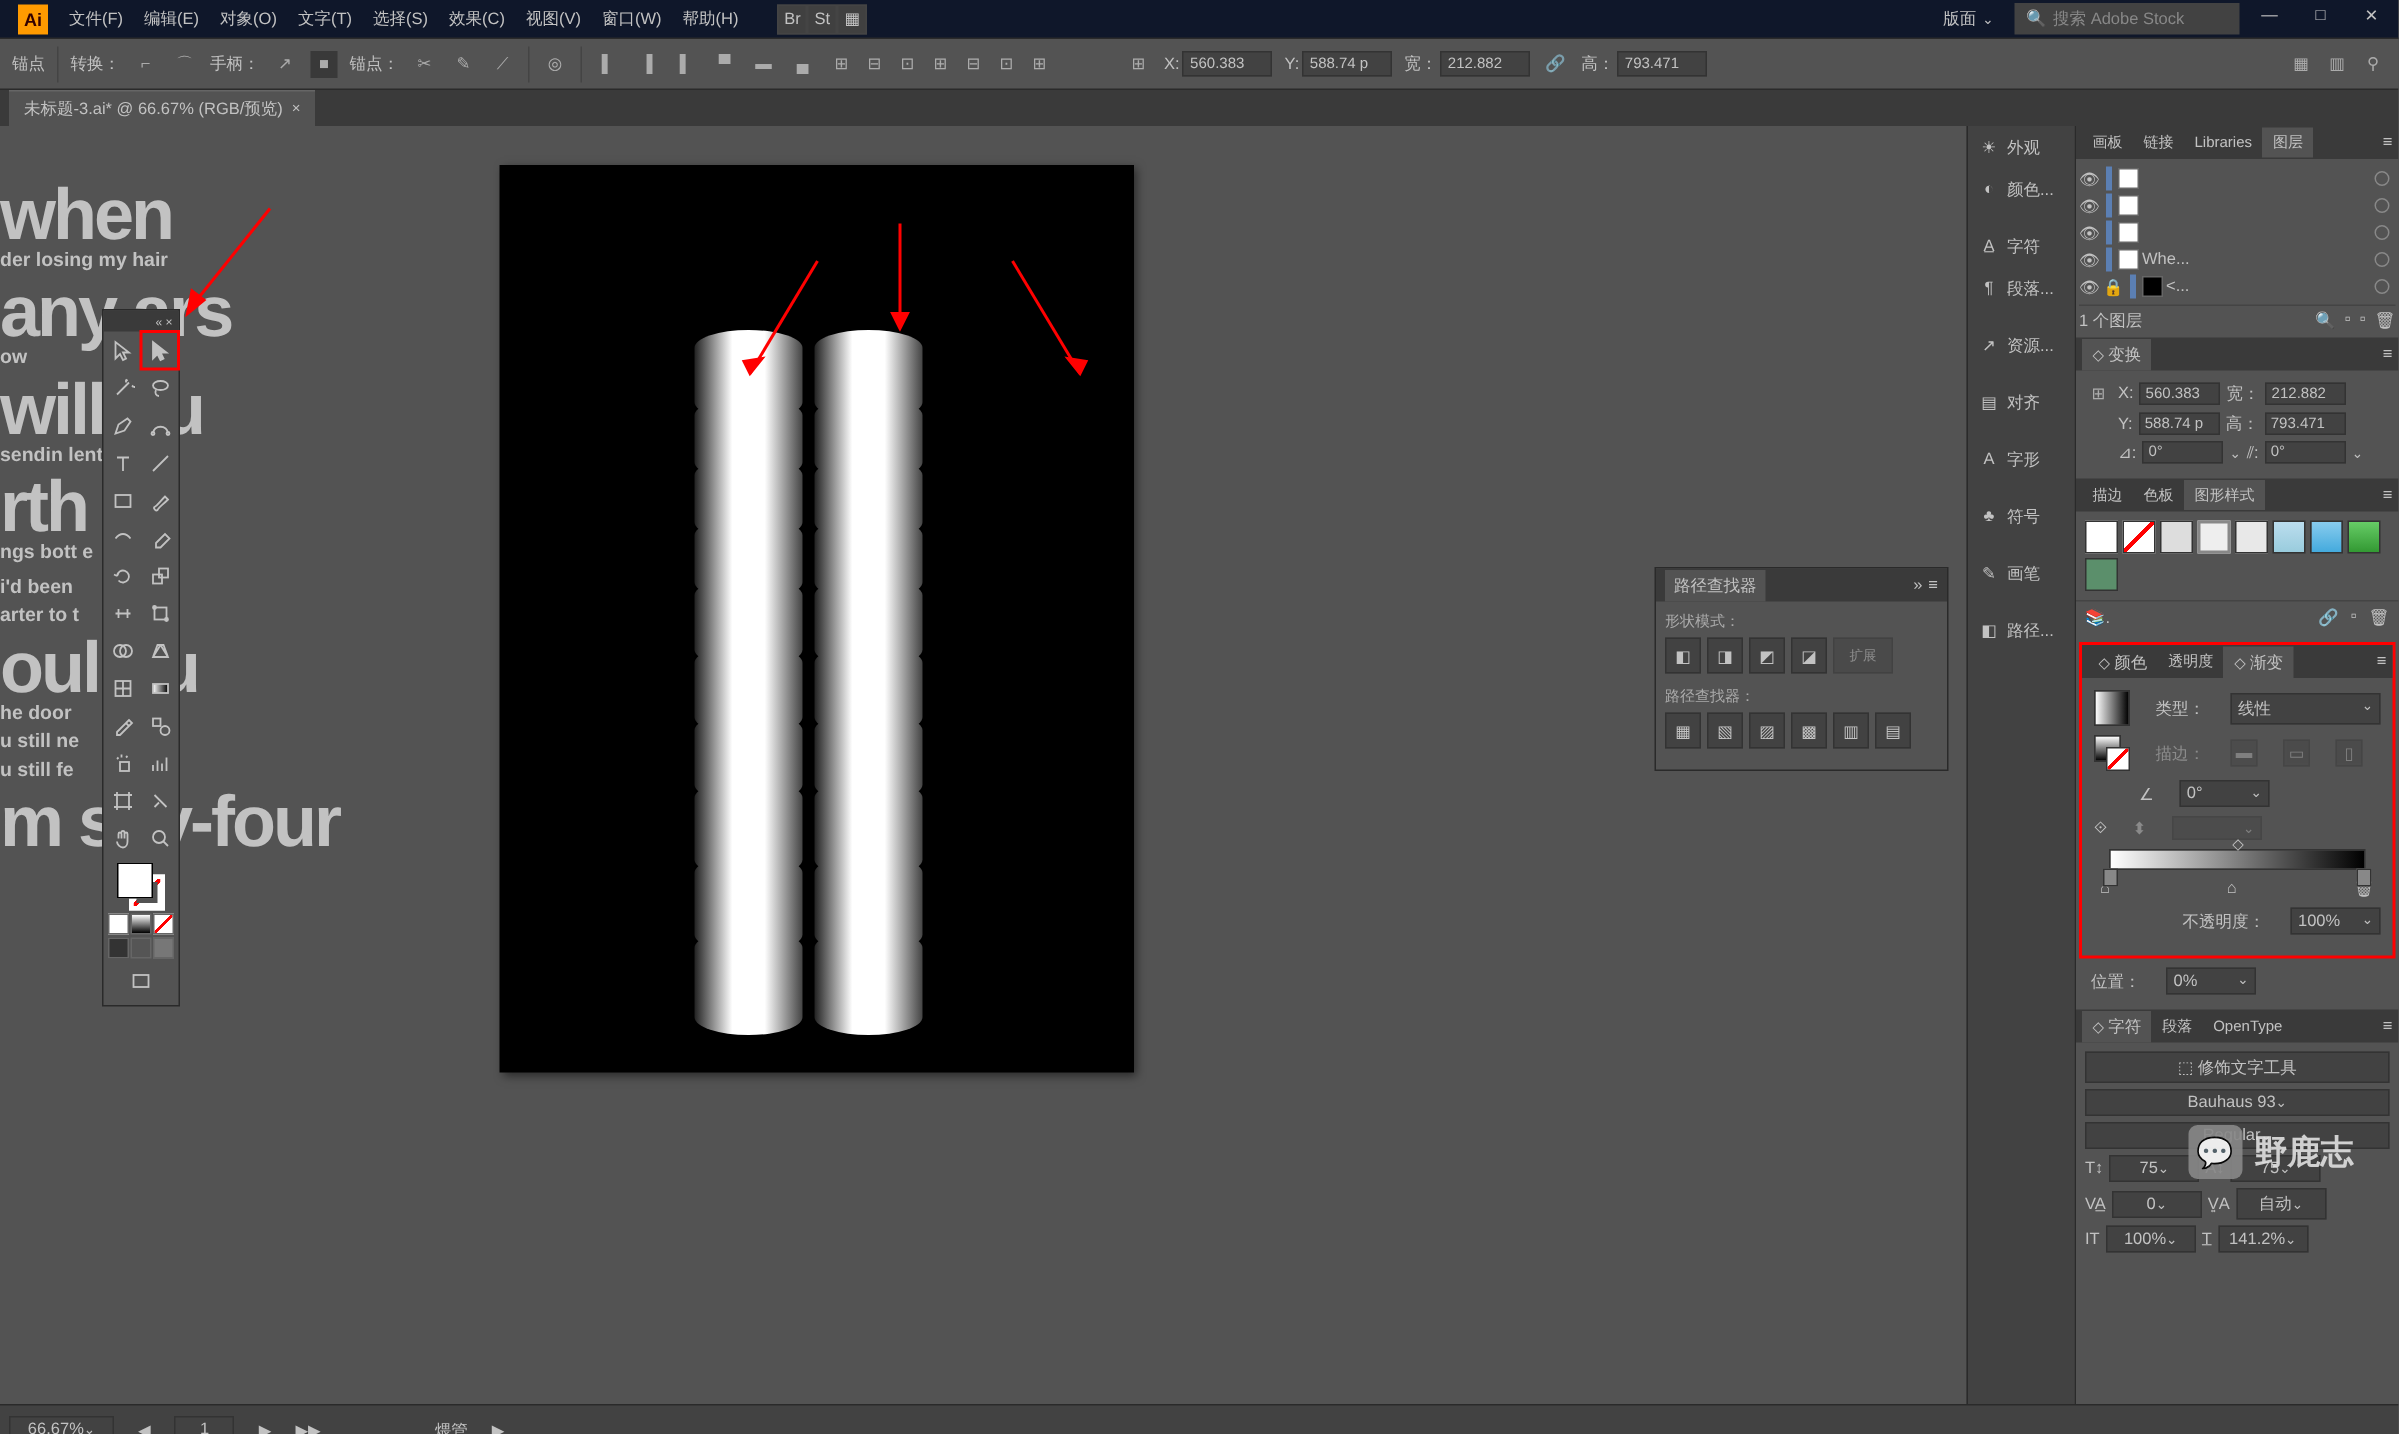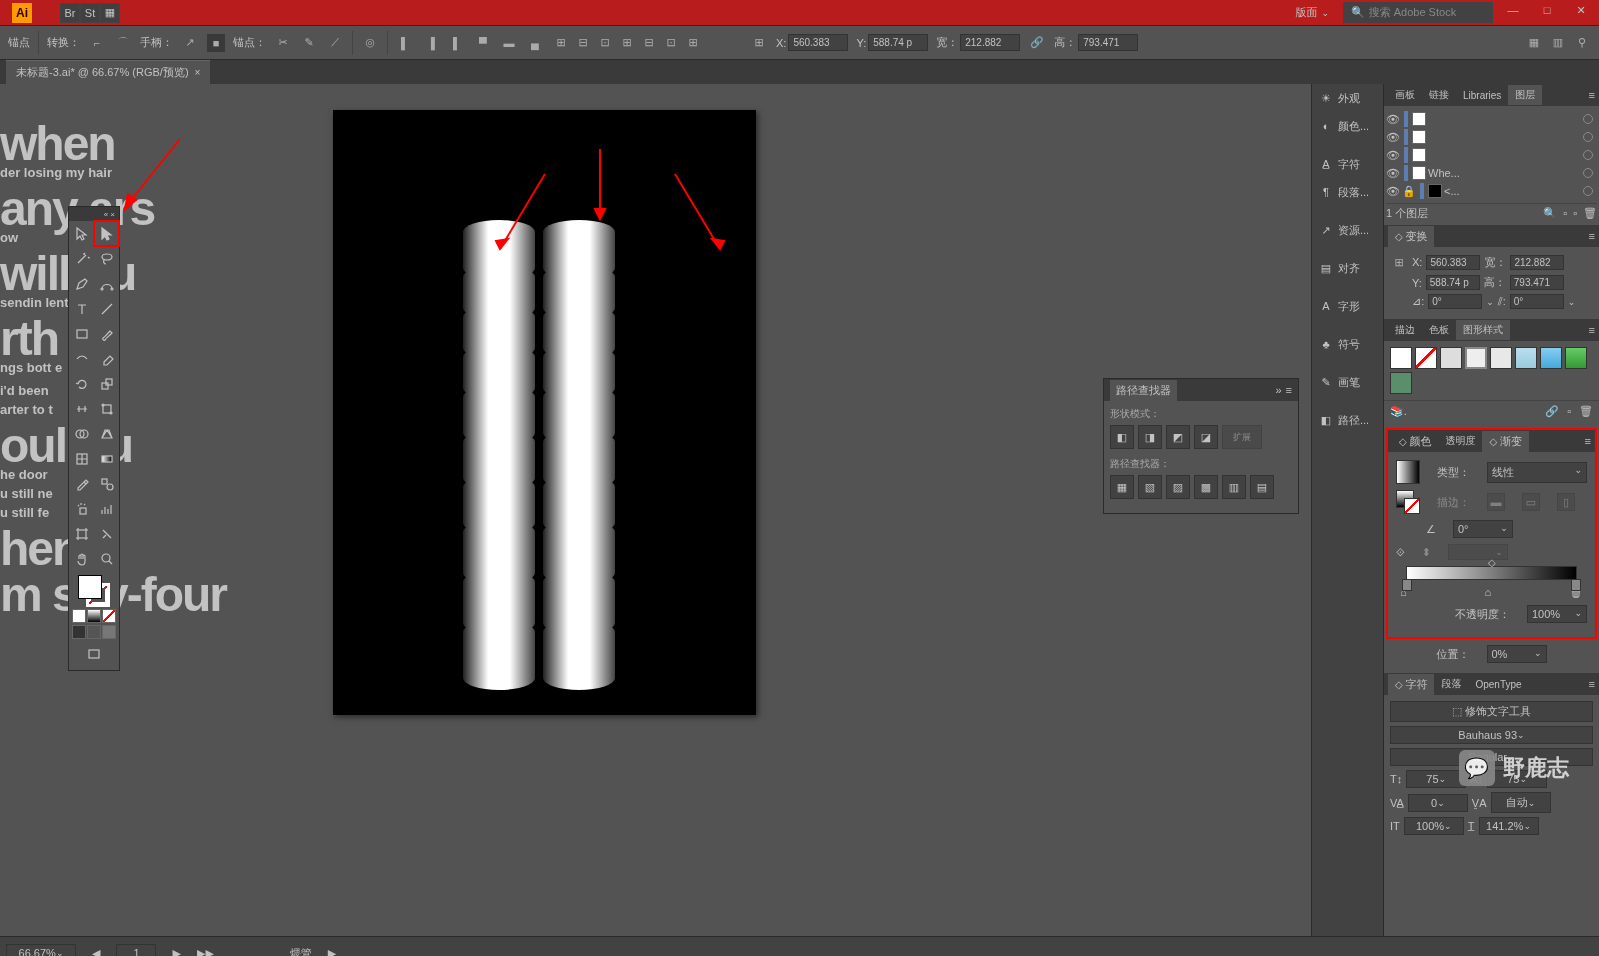--- a/index.html
+++ b/index.html
@@ -1,17 +1,17 @@
 <!DOCTYPE html>
 <html><head>
 <meta charset="utf-8">
 <style>
 *{margin:0;padding:0;box-sizing:border-box;font-family:"Microsoft YaHei",sans-serif;font-size:11px;color:#c2c2c2;user-select:none}
 body{background:#535353;width:1599px;height:956px;overflow:hidden;position:relative}
-.menubar{height:26px;background:#b91c1c;display:flex;align-items:center;padding:0 4px;border-bottom:1px solid #2a2a2a}
+.menubar{height:26px;background:#0f172a;display:flex;align-items:center;padding:0 4px;border-bottom:1px solid #2a2a2a}
 .ai-logo{width:20px;height:20px;background:#ff9a00;color:#330000;font-weight:bold;display:flex;align-items:center;justify-content:center;margin:0 8px;font-size:12px}
 .menu-items{display:flex;gap:2px}
 .menu-item{padding:3px 6px;cursor:pointer}
 .menu-right{margin-left:auto;display:flex;gap:6px}
 .menu-icon{width:20px;height:20px;display:flex;align-items:center;justify-content:center;border:1px solid #444;background:#404040}
 .workspace-dd{padding:3px 8px;display:flex;align-items:center;gap:4px}
 .search-box{background:#424242;padding:3px 8px;width:150px;display:flex;align-items:center;gap:4px}
 .winbtn{width:28px;height:16px;display:flex;align-items:center;justify-content:center}
 .controlbar{height:34px;background:#535353;display:flex;align-items:center;padding:0 8px;gap:8px;border-bottom:1px solid #2a2a2a}
 .cb-label{font-size:11px}
@@ -87,20 +87,31 @@
 .cylinder{position:absolute;width:72px;height:100%;}
 .cyl-left{left:0}
 .cyl-right{left:80px}
 .stripe{position:absolute;width:100%;background:linear-gradient(90deg,#222 0%,#fff 35%,#fff 65%,#444 100%);border-radius:50% / 12px}
 </style>
 </head>
 <body>
 
 <div class="menubar">
   <div class="ai-logo">Ai</div>
+  <div class="menu-items">
+    <div class="menu-item">文件(F)</div>
+    <div class="menu-item">编辑(E)</div>
+    <div class="menu-item">对象(O)</div>
+    <div class="menu-item">文字(T)</div>
+    <div class="menu-item">选择(S)</div>
+    <div class="menu-item">效果(C)</div>
+    <div class="menu-item">视图(V)</div>
+    <div class="menu-item">窗口(W)</div>
+    <div class="menu-item">帮助(H)</div>
+  </div>
   <div style="width:20px"></div>
   <div class="menu-icon">Br</div>
   <div class="menu-icon">St</div>
   <div class="menu-icon">▦</div>
   <div class="menu-right">
     <div class="workspace-dd">
         <span>版面</span> 
         <span class="chev">⌄</span>
       </div>
     <div class="search-box">
@@ -398,21 +409,20 @@
       <div class="bg-big">Will    ou</div>
       <div class="bg-small">sendin             lentine</div>
       <div class="bg-big">rth      y</div>
       <div class="bg-small">ngs bott           e</div>
       <div class="bg-small" style="margin-top:10px">I'd been</div>
       <div class="bg-small">arter to t</div>
       <div class="bg-big">oul       ou</div>
       <div class="bg-small">he door</div>
       <div class="bg-small">u still ne</div>
       <div class="bg-small">u still fe</div>
-      <div class="bg-big">hen</div>
       <div class="bg-big">m s    ty-four</div>
     </div>
     <div class="artboard">
       <div class="artwork-shape">
         <div class="cylinder cyl-left">
           <div class="stripe" style="top:0;height:60px"></div>
           <div class="stripe" style="top:45px;height:55px"></div>
           <div class="stripe" style="top:85px;height:55px"></div>
           <div class="stripe" style="top:125px;height:55px"></div>
           <div class="stripe" style="top:165px;height:60px"></div>
@@ -699,21 +709,21 @@
         </div>
         <div class="gr-row" style="justify-content:flex-end;margin-top:6px">
           <span>不透明度：</span>
           <div class="gr-select" style="flex:0 0 60px">
               <span>100%</span>
               <span class="chev">⌄</span>
             </div>
         </div>
       </div>
     </div>
-    <div class="gr-row" style="justify-content:center;padding:4px 10px">
+    <div class="gr-row" style="justify-content:flex-start;padding:4px 10px">
       <span>位置：</span>
       <div class="gr-select" style="flex:0 0 60px">
           <span>0%</span>
           <span class="chev">⌄</span>
         </div>
     </div>
 
     <div class="rp-tabs">
       <div class="rp-tab active">◇ <span>字符</span></div>
       <div class="rp-tab">段落</div>

